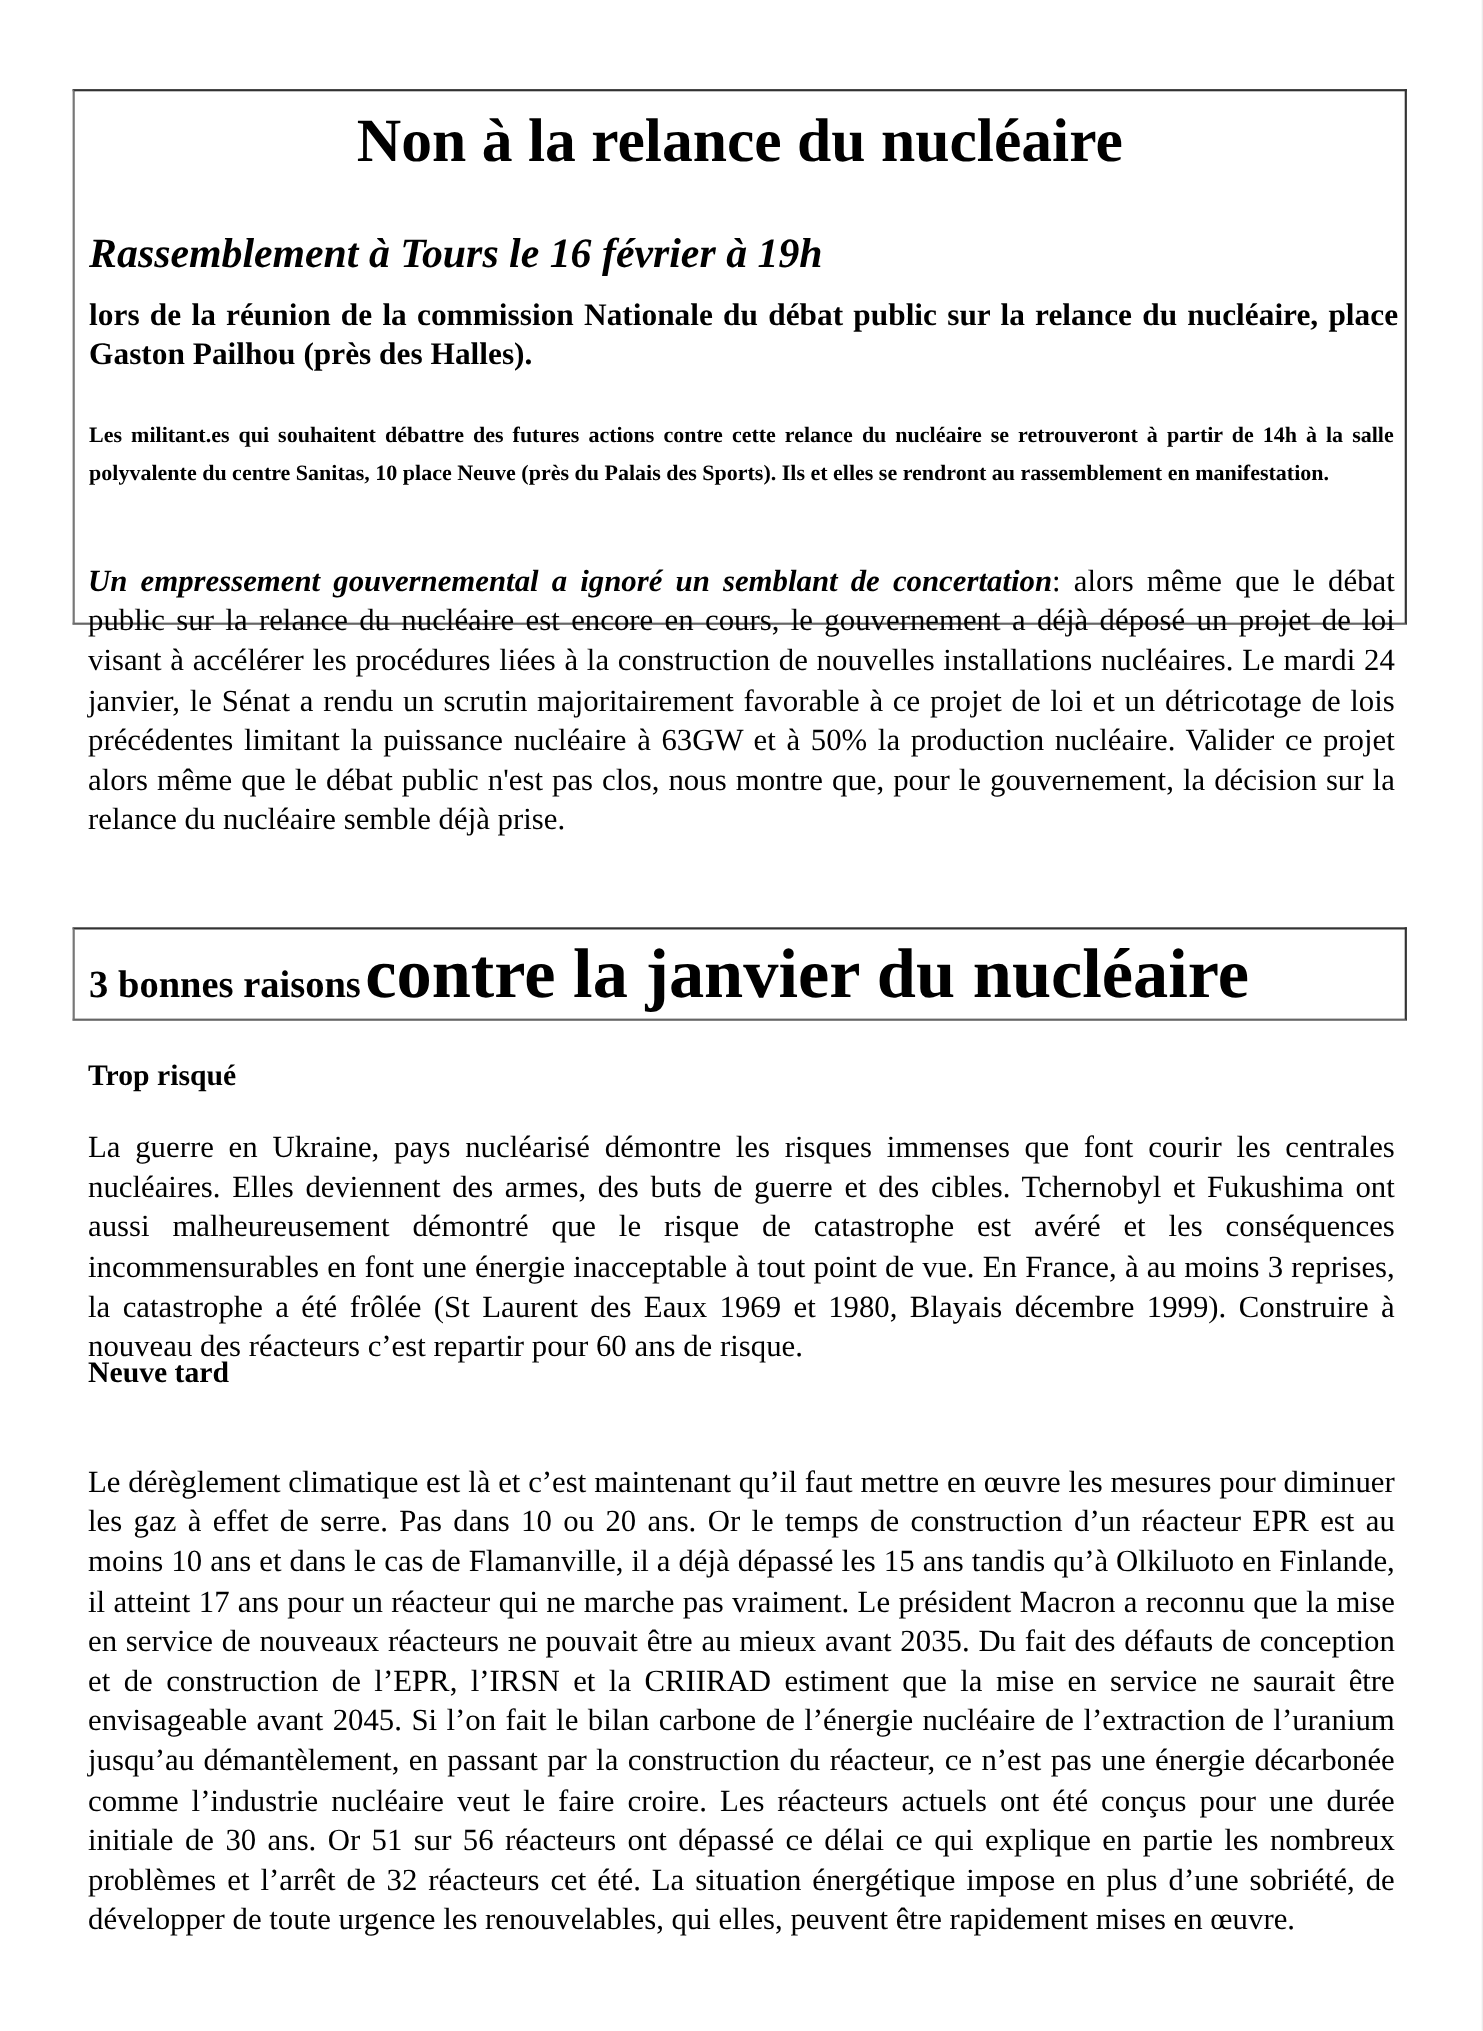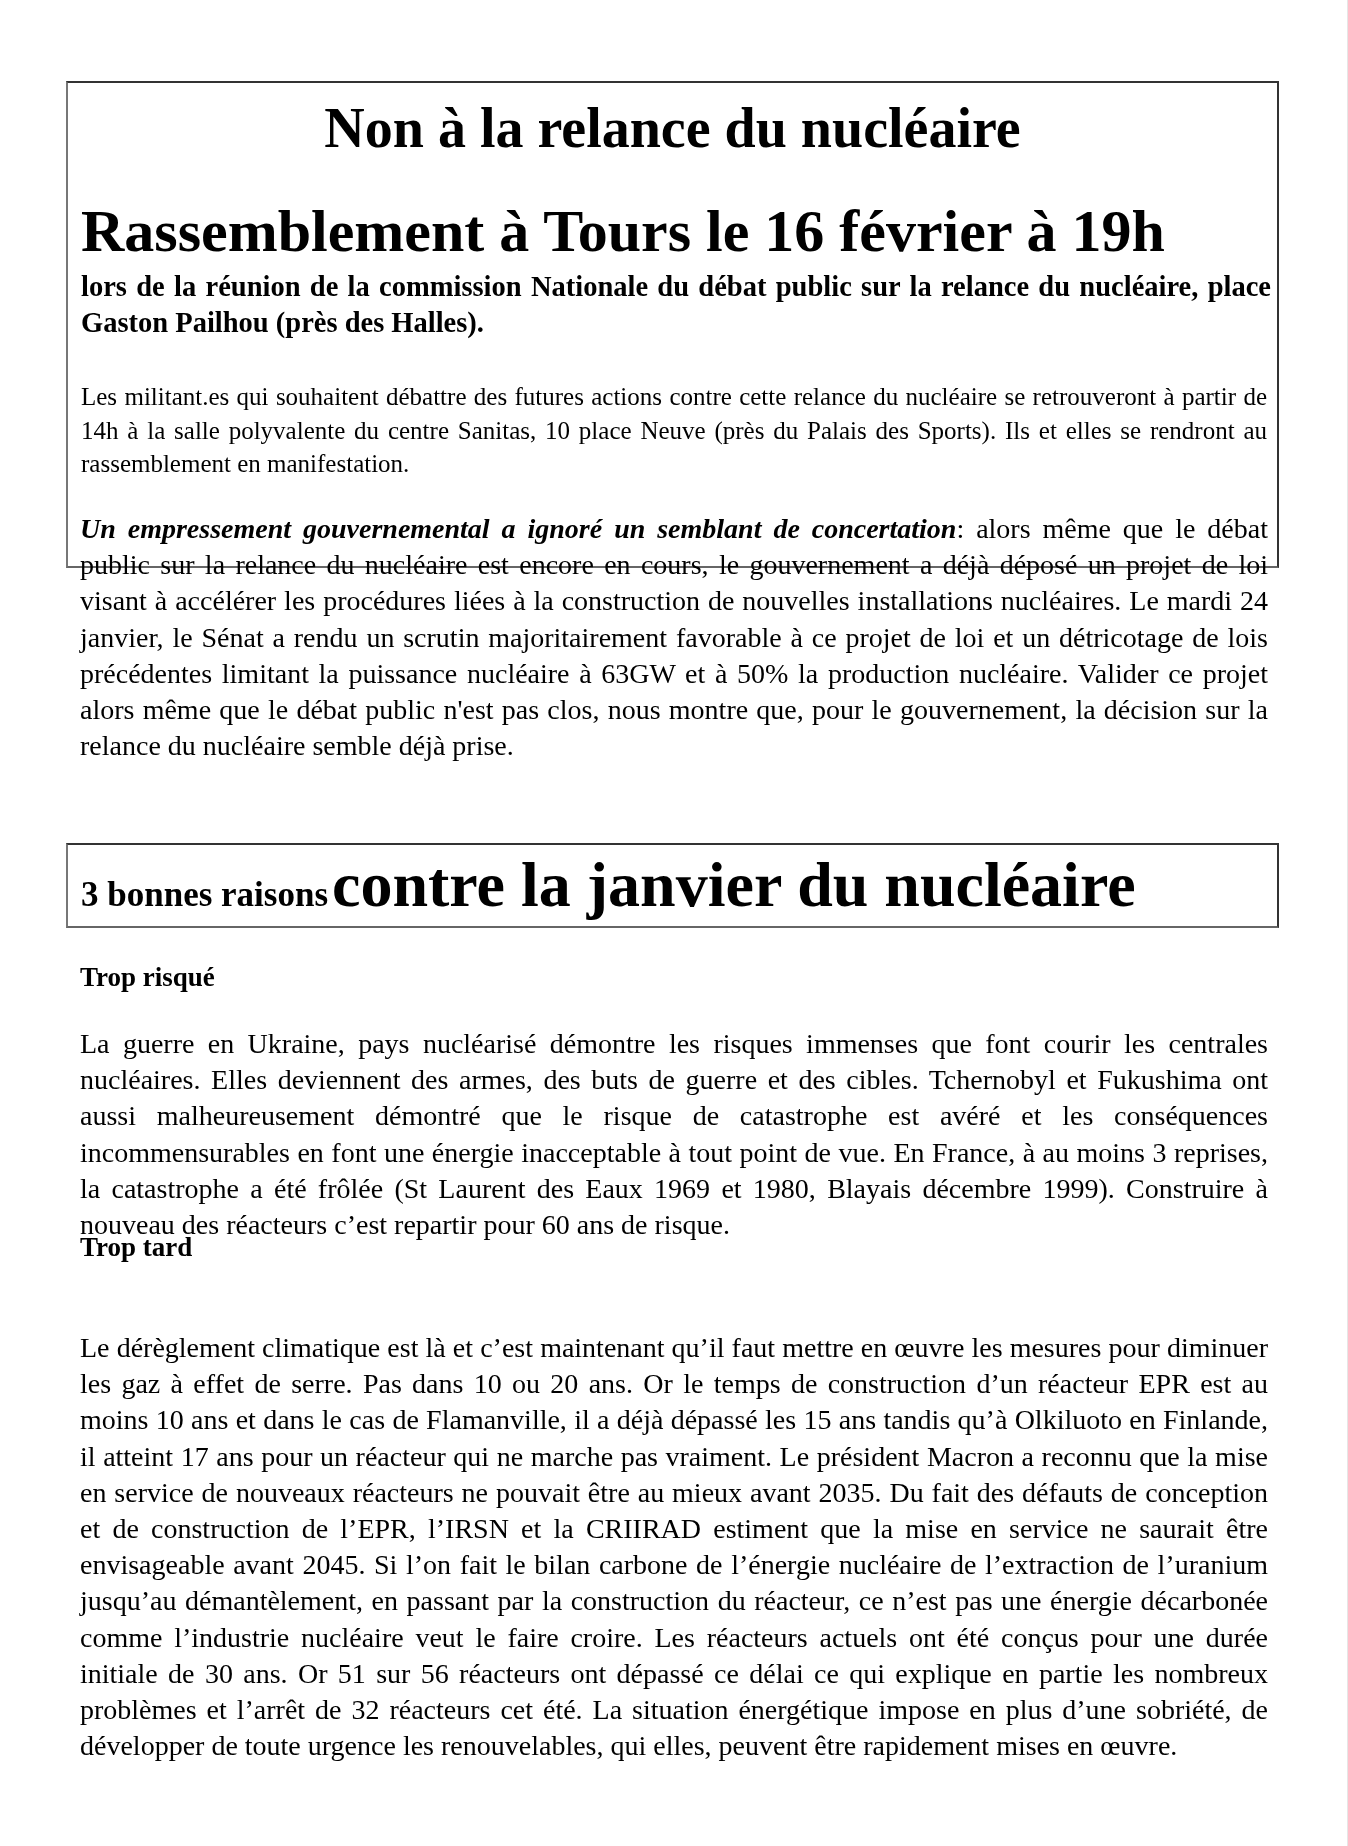--- a/index.html
+++ b/index.html
@@ -14,29 +14,29 @@
     border-left-color: #777; border-bottom-color: #666;
   }
   #box1 { top: 81px; height: 487px; }
   #box2 { top: 843px; height: 85px; }
   .title1 {
     position: absolute; left: 0; right: 0; top: 12px; text-align: center;
     font-weight: bold; font-size: 56px; line-height: 66px;
   }
   .title2 {
     position: absolute; left: 13px; right: 8px; top: 115px;
-    font-weight: bold; font-size: 60px; line-height: 66px; white-space: nowrap;
+    font-weight: bold; font-size: 38px; line-height: 66px; white-space: nowrap; font-style: italic;
   }
   .sub {
     position: absolute; left: 13px; right: 6px; top: 186px;
     font-weight: bold; font-size: 28.5px; line-height: 36px; text-align: justify; text-align-last: left;
   }
   .box-para {
     position: absolute; left: 13px; right: 10px; top: 297px;
-    font-weight: normal; font-size: 25px; line-height: 33.5px; text-align: justify; text-align-last: left;
+    font-weight: bold; font-size: 20px; line-height: 33.5px; text-align: justify; text-align-last: left;
   }
   .body-text {
     position: absolute; left: 80px; width: 1188px;
     font-size: 28px; line-height: 36.2px; text-align: justify; text-align-last: left;
   }
   #intro { top: 511px; }
   .intro-lead { font-weight: bold; font-style: italic; }
   .box2-title { position: absolute; left: 13px; top: 2px; white-space: nowrap; font-weight: bold; }
   .box2-small { font-size: 35px; }
   .box2-big { font-size: 64px; line-height: 76px; }
@@ -65,14 +65,14 @@
 <div class="box" id="box2">
   <div class="box2-title">
     <span class="box2-small">3 bonnes raisons</span>
     <span class="box2-big">contre la janvier du nucléaire</span>
   </div>
 </div>
 
 <div class="section-heading" id="h-risque">Trop risqué</div>
 <div class="body-text" id="p-risque">La guerre en Ukraine, pays nucléarisé démontre les risques immenses que font courir les centrales nucléaires. Elles deviennent des armes, des buts de guerre et des cibles. Tchernobyl et Fukushima ont aussi malheureusement démontré que le risque de catastrophe est avéré et les conséquences incommensurables en font une énergie inacceptable à tout point de vue. En France, à au moins 3 reprises, la catastrophe a été frôlée (St Laurent des Eaux 1969 et 1980, Blayais décembre 1999). Construire à nouveau des réacteurs c’est repartir pour 60 ans de risque.</div>
 
-<div class="section-heading" id="h-tard">Trop tard</div>
+<div class="section-heading" id="h-tard">Neuve tard</div>
 <div class="body-text" id="p-tard">Le dérèglement climatique est là et c’est maintenant qu’il faut mettre en œuvre les mesures pour diminuer les gaz à effet de serre. Pas dans 10 ou 20 ans. Or le temps de construction d’un réacteur EPR est au moins 10 ans et dans le cas de Flamanville, il a déjà dépassé les 15 ans tandis qu’à Olkiluoto en Finlande, il atteint 17 ans pour un réacteur qui ne marche pas vraiment. Le président Macron a reconnu que la mise en service de nouveaux réacteurs ne pouvait être au mieux avant 2035. Du fait des défauts de conception et de construction de l’EPR, l’IRSN et la CRIIRAD estiment que la mise en service ne saurait être envisageable avant 2045. Si l’on fait le bilan carbone de l’énergie nucléaire de l’extraction de l’uranium jusqu’au démantèlement, en passant par la construction du réacteur, ce n’est pas une énergie décarbonée comme l’industrie nucléaire veut le faire croire. Les réacteurs actuels ont été conçus pour une durée initiale de 30 ans. Or 51 sur 56 réacteurs ont dépassé ce délai ce qui explique en partie les nombreux problèmes et l’arrêt de 32 réacteurs cet été. La situation énergétique impose en plus d’une sobriété, de développer de toute urgence les renouvelables, qui elles, peuvent être rapidement mises en œuvre.</div>
 
 </body></html>

